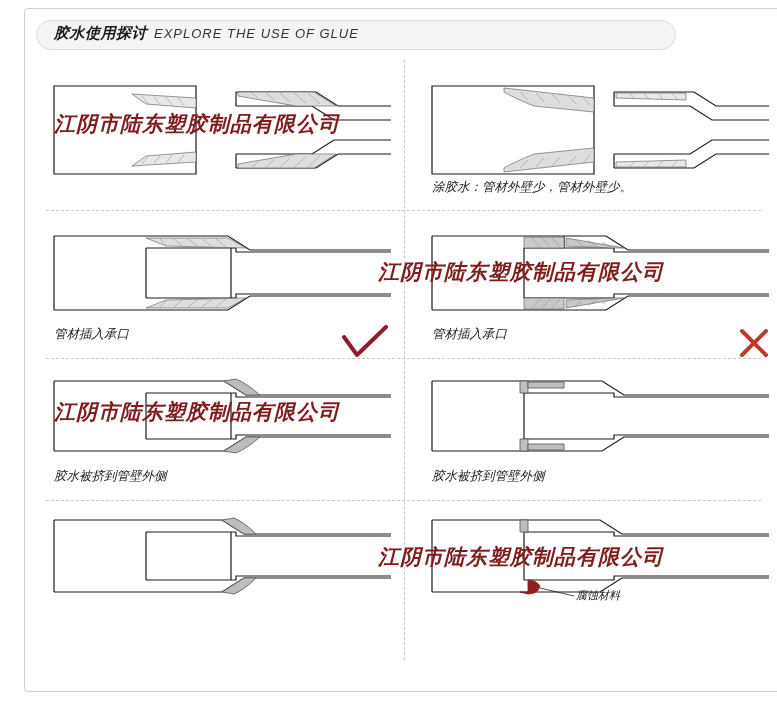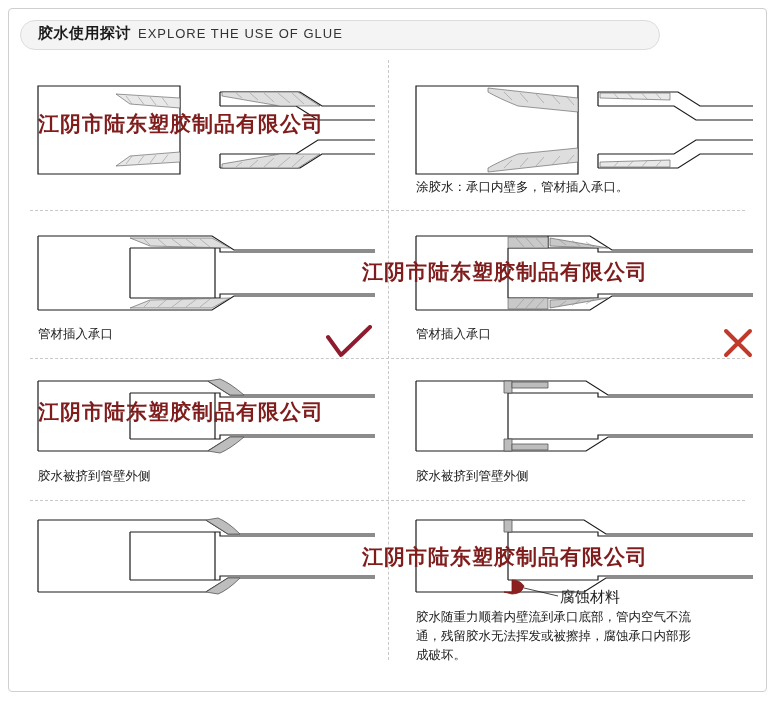--- a/index.html
+++ b/index.html
@@ -9,24 +9,25 @@
   }
   body {
     width: 777px;
     height: 702px;
     font-family: "Liberation Sans", sans-serif;
     position: relative;
     overflow: hidden;
   }
   .page {
     position: absolute;
-    left: 0; top: 0;
+    left: 16px; top: 0;
     width: 703px;
     height: 702px;
     background: #ffffff;
+    font-style: italic;
   }
   
   .frame {
     position: absolute;
     left: 8px;
     top: 8px;
     width: 759px;
     height: 684px;
     border: 1px solid #cfcfcf;
     border-radius: 4px;
@@ -107,21 +108,21 @@
   }
   .mark-cross {
     position: absolute;
     left: 723px;
     top: 328px;
     width: 30px;
     height: 30px;
   }
   .corrode-label {
     position: absolute;
-    font-size: 15px;
+    font-size: 11px;
     color: #222;
     white-space: nowrap;
   }
   svg { display: block; }
   .dgm { position: absolute; }
 </style>
 </head>
 <body>
 
 <div class="page">
@@ -232,21 +233,21 @@
         <line x1="220" y1="31.5" x2="225" y2="37"></line>
         <line x1="234" y1="31.5" x2="239" y2="37"></line>
         <line x1="248" y1="31.5" x2="253" y2="37"></line>
         <line x1="206" y1="104.5" x2="211" y2="99"></line>
         <line x1="220" y1="104.5" x2="225" y2="99"></line>
         <line x1="234" y1="104.5" x2="239" y2="99"></line>
         <line x1="248" y1="104.5" x2="253" y2="99"></line>
       </g>
     </svg>
   </div>
-  <div class="caption" style="left:416px; top:178px; width:330px;">涂胶水：承口内壁多，管材插入承口。</div>
+  <div class="caption" style="left:416px; top:178px; width:330px;">涂胶水：管材外壁少，管材外壁少。</div>
 
   <div class="dgm" style="left:30px; top:218px; width:350px; height:110px;">
     <svg width="350" height="110" viewBox="0 0 350 110">
       <g fill="none" stroke="#1a1a1a" stroke-width="1.2">
 
         <path d="M8,18 L182,18 L204,32 L345,32"></path>
         <path d="M8,92 L182,92 L204,78 L345,78"></path>
         <path d="M8,18 L8,92"></path>
 
         <path d="M100,30 L190,30 L190,34 L345,34"></path>
@@ -399,22 +400,19 @@
       </g>
       <g stroke="#7a1b1b" stroke-width="0.8" fill="#8c1f1f">
         <path d="M96,86 L104,86 L104,74 Q112,74 116,80 Q114,88 104,88 Z"></path>
       </g>
       <g fill="none" stroke="#1a1a1a" stroke-width="0.8">
         <path d="M116,82 L150,90"></path>
       </g>
     </svg>
   </div>
   <div class="corrode-label" style="left:560px; top:588px;">腐蚀材料</div>
-  <div class="caption" style="left:416px; top:608px; width:340px;">胶水随重力顺着内壁流到承口底部，管内空气不流
-通，残留胶水无法挥发或被擦掉，腐蚀承口内部形
-成破坏。</div>
 
   <div class="watermark" style="left:38px; top:110px;">江阴市陆东塑胶制品有限公司</div>
   <div class="watermark" style="left:362px; top:258px;">江阴市陆东塑胶制品有限公司</div>
   <div class="watermark" style="left:38px; top:398px;">江阴市陆东塑胶制品有限公司</div>
   <div class="watermark" style="left:362px; top:543px;">江阴市陆东塑胶制品有限公司</div>
 
 </div>
 
 </body></html>

